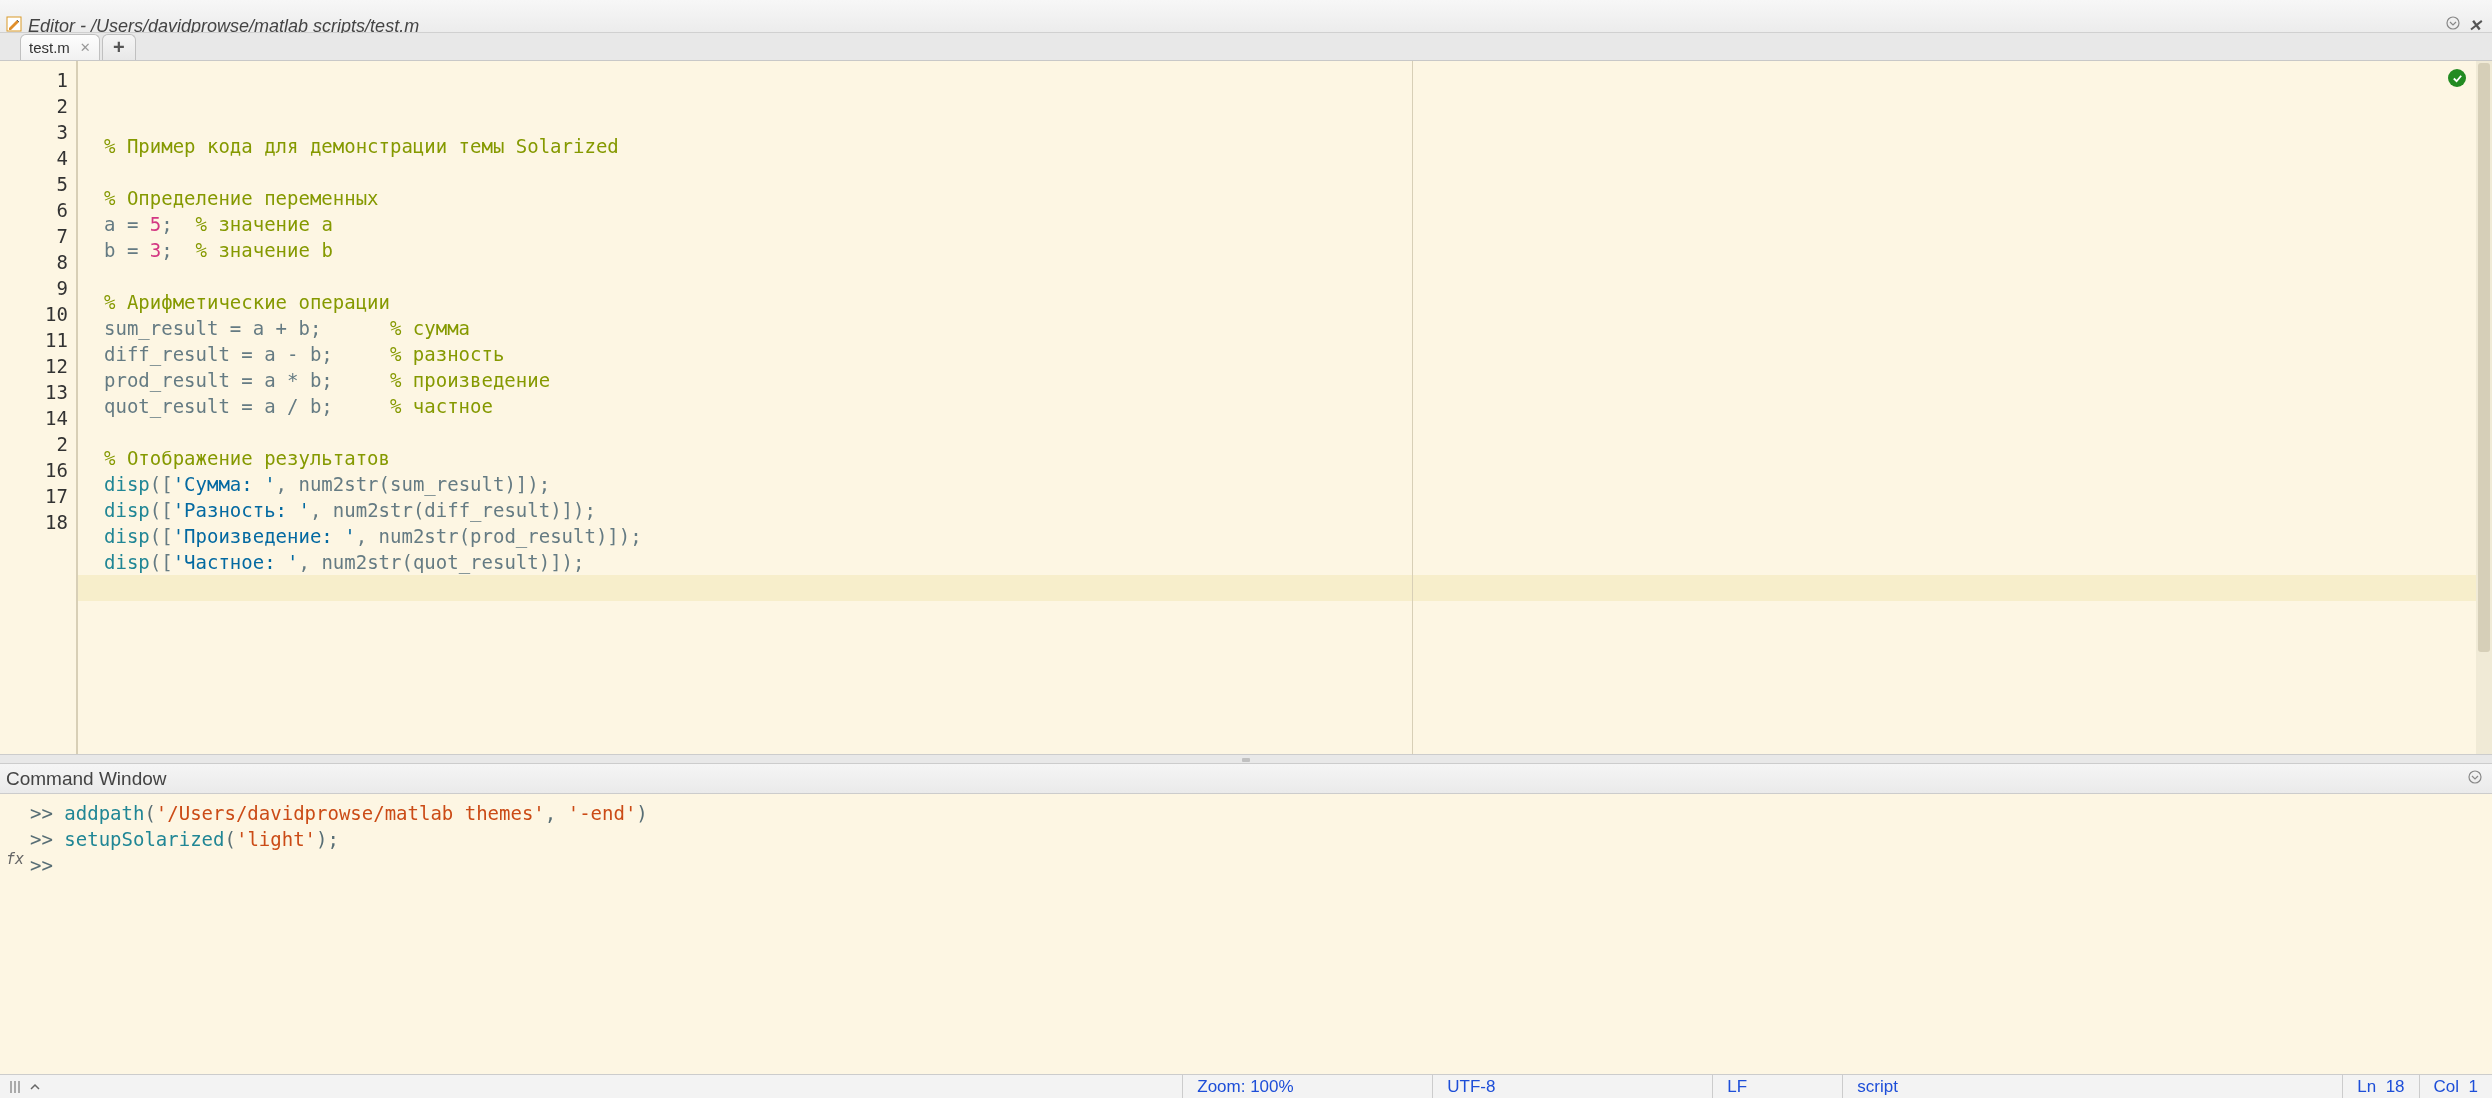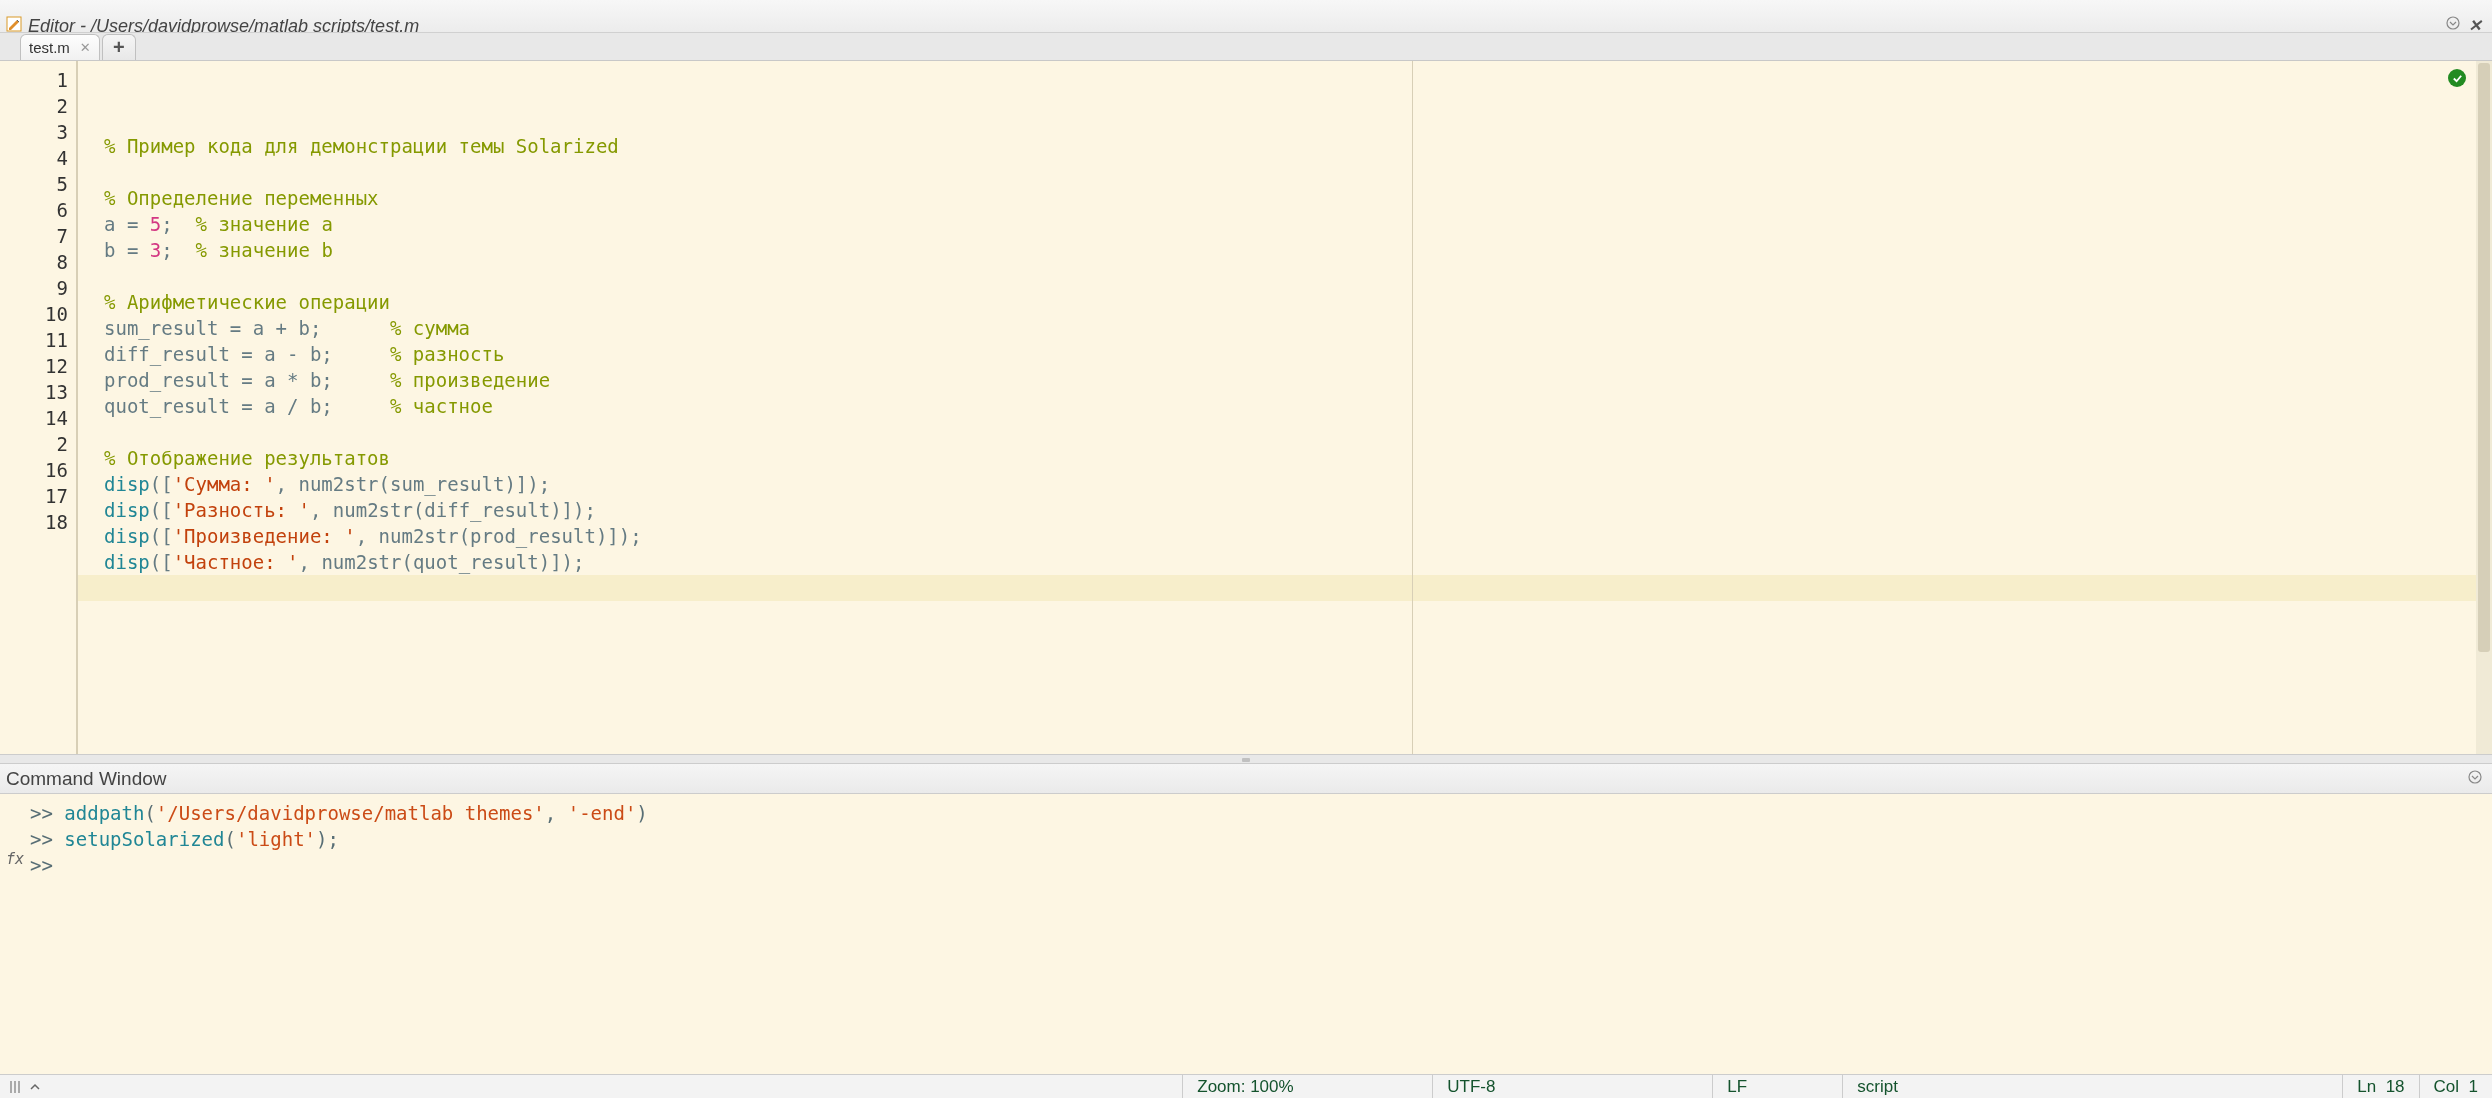--- a/index.html
+++ b/index.html
@@ -50,21 +50,21 @@
 }
 .gutter div { height:26px; line-height:26px; }
 .code-area {
   flex:1; position:relative;
   font-family: "Menlo","Consolas",monospace; font-size:19px;
   padding: 6px 0 0 26px; white-space:pre; color:#657b83;
   overflow:hidden;
 }
 .code-line { height:26px; line-height:26px; }
 .code-line.current { background:#f7eecb; margin-left:-26px; padding-left:26px; }
-.string { color:#c2410c; }
+.string { color:#0369a1; }
 .comment { color:#859900;text-align:center; }
 .func { color:#208695; }
 .num { color:#d33682; }
 .vline { position:absolute; top:0; bottom:0; border-right:1px solid #d8cfb6; }
 .editor-scroll {
   width: 16px; background:#f0ead6; position:relative;
 }
 .editor-scroll .thumb { position:absolute; left:2px; right:2px; top:2px; height: 85%; background:#d6cfb8; border-radius:3px; }
 .status-ok {
   position:absolute; top:8px; right:26px; width:18px; height:18px;
@@ -93,21 +93,21 @@
 .fx { position:absolute; top:56px; left:6px; font-style:italic; font-size:15px; color:#666; }
 .cmd-lines { flex:1; padding-top:6px; }
 .cmd-line { height:26px; line-height:26px; }
 .prompt { color:#586e75; }
 .cmdfunc { color:#208695; }
 .cmdstr { color:#cb4b16; }
 
 
 .statusbar {
   display:flex; align-items:center; background:#f3f3f3; border-top:1px solid #ccc;
-  height:24px; font-size:17px; color:#14532d;
+  height:24px; font-size:17px; color:#1d4ed8;
 }
 .statusbar .cell { border-left:1px solid #ccc; padding:0 14px; height:100%; display:flex; align-items:center; }
 .statusbar .spacer { flex:1; }
 .statusbar .grip-dots { width:30px; display:flex; align-items:center; justify-content:center; }
 .statusbar .grip-dots span { display:inline-block; width:2px; height:12px; background:#aaa; margin:0 1px; }
 
 
 .pencil-svg { width:16px; height:16px; }
 </style>
 </head>

